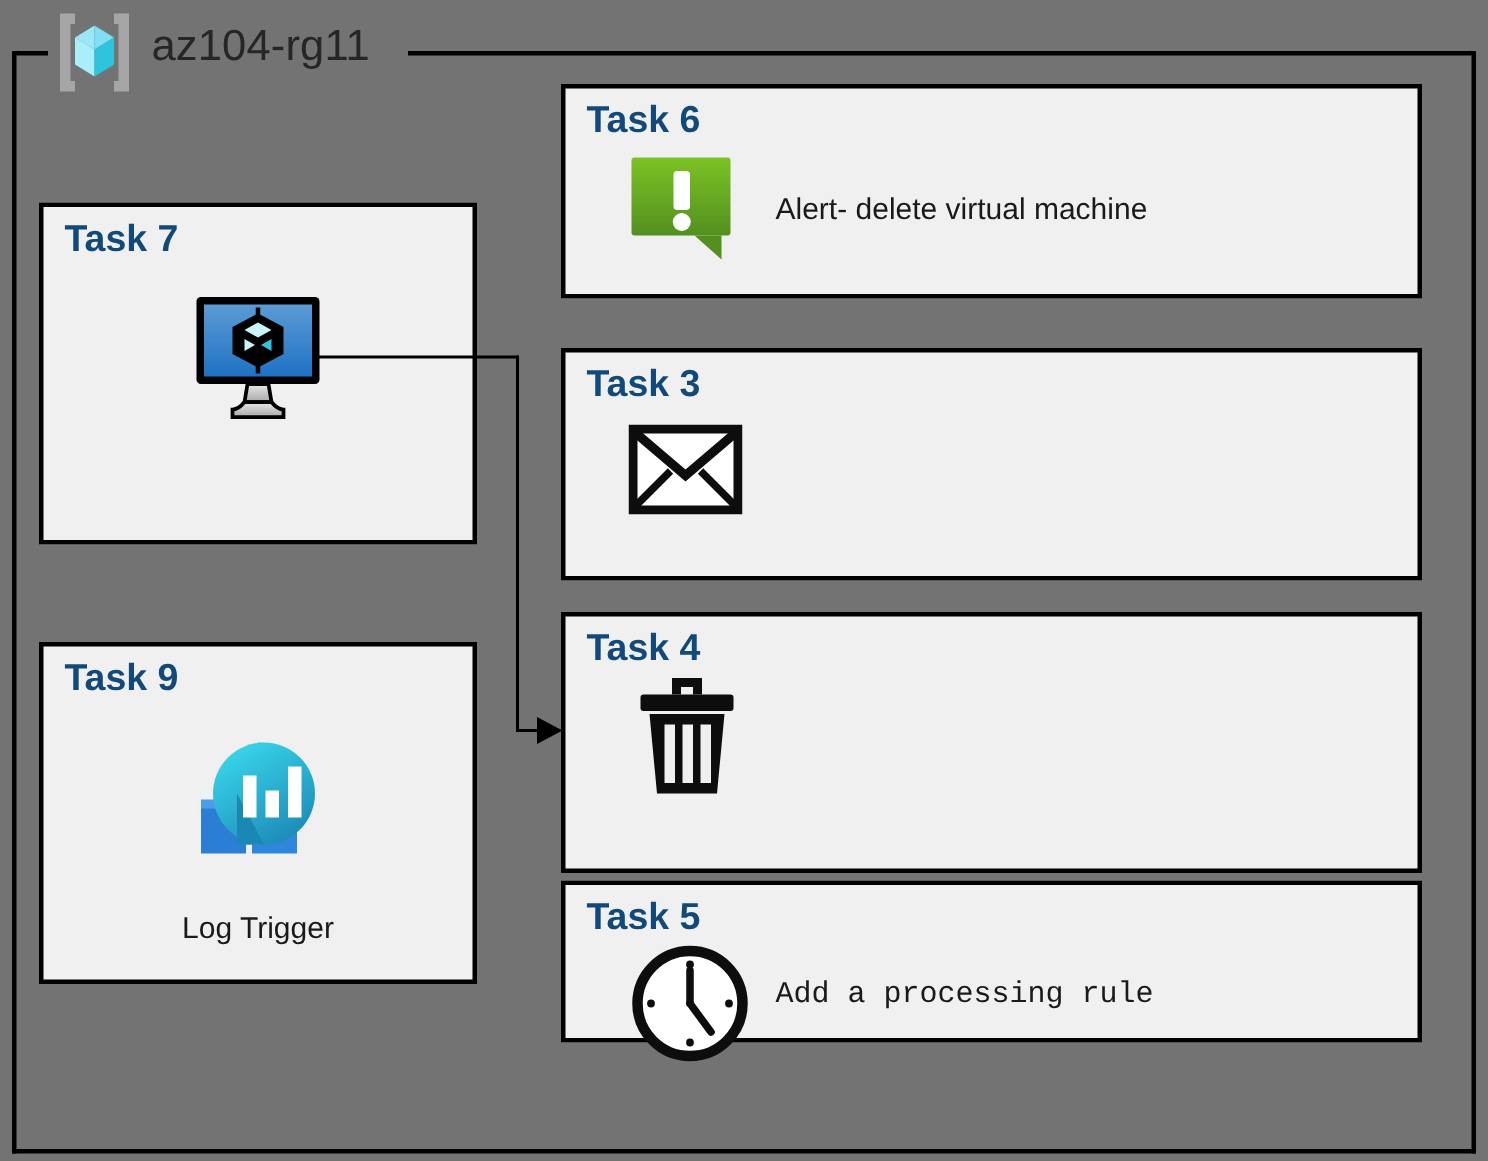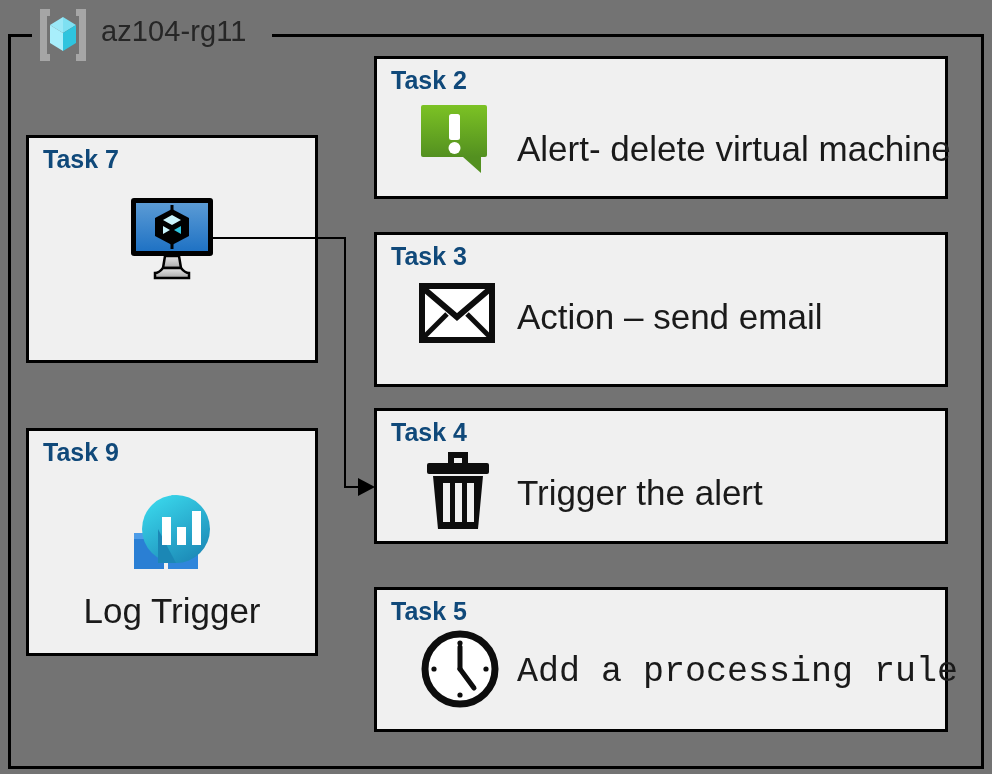--- a/index.html
+++ b/index.html
@@ -72,21 +72,21 @@
   .task-heading {
     position: absolute;
     left: 14px; top: 7px;
     font-size: 25px;
     font-weight: bold;
     color: #10497a;
     white-space: nowrap;
   }
   .task-caption {
     position: absolute;
-    font-size: 35px;
+    font-size: 20px;
     color: #1a1a1a;
     white-space: nowrap;
   }
 
   
   .box-left { left: 26px; width: 292px; }
   #task1-box { top: 135px; height: 228px; }
   #task6-box { top: 428px; height: 228px; }
 
   .left-icon {
@@ -99,22 +99,22 @@
     left: 0; right: 0;
     bottom: 22px;
     text-align: center;
     width: 100%;
   }
 
   
   .box-right { left: 374px; width: 574px; }
   #task2-box { top: 56px; height: 143px; }
   #task3-box { top: 232px; height: 155px; }
-  #task4-box { top: 408px; height: 136px; }
-  #task5-box { top: 587px; height: 145px; }
+  #task4-box { top: 408px; height: 174px; }
+  #task5-box { top: 587px; height: 108px; }
 
   .right-icon {
     position: absolute;
     left: 42px;
   }
   .right-caption {
     left: 140px;
   }
 
   
@@ -223,21 +223,21 @@
 
         <rect x="38" y="28" width="9" height="28" fill="#ffffff"></rect>
         <rect x="53" y="38" width="9" height="18" fill="#ffffff"></rect>
         <rect x="68" y="22" width="9" height="34" fill="#ffffff"></rect>
       </svg>
     </div>
     <div class="task-caption left-caption">Log Trigger</div>
   </div>
 
   <div class="task-box box-right" id="task2-box">
-    <div class="task-heading">Task 2</div>
+    <div class="task-heading">Task 6</div>
     <div class="right-icon" style="top:44px;">
       <svg width="74" height="72" viewBox="0 0 74 72">
         <defs>
           <linearGradient id="alertGrad" x1="0" y1="0" x2="0" y2="1">
             <stop offset="0" stop-color="#7cc224"></stop>
             <stop offset="1" stop-color="#539020"></stop>
           </linearGradient>
         </defs>
         <rect x="2" y="2" width="66" height="52" rx="2" fill="url(#alertGrad)"></rect>
         <path d="M44 54 L62 54 L62 70 Z" fill="#539020"></path>
@@ -251,40 +251,38 @@
   <div class="task-box box-right" id="task3-box">
     <div class="task-heading">Task 3</div>
     <div class="right-icon" style="top:48px;">
       <svg width="76" height="60" viewBox="0 0 76 60">
         <rect x="3" y="3" width="70" height="54" fill="#ffffff" stroke="#0d0d0d" stroke-width="6"></rect>
         <path d="M4 5 L38 34 L72 5" fill="none" stroke="#0d0d0d" stroke-width="6"></path>
         <path d="M4 55 L28 31" fill="none" stroke="#0d0d0d" stroke-width="5"></path>
         <path d="M72 55 L48 31" fill="none" stroke="#0d0d0d" stroke-width="5"></path>
       </svg>
     </div>
-    <div class="task-caption right-caption" style="top:62px;">Action – send email</div>
   </div>
 
   <div class="task-box box-right" id="task4-box">
     <div class="task-heading">Task 4</div>
     <div class="right-icon" style="top:38px; left:48px;">
       <svg width="66" height="82" viewBox="0 0 66 82">
 
         <path d="M23 3 L43 3 L43 14 L37 14 L37 9 L29 9 L29 14 L23 14 Z" fill="#0d0d0d"></path>
 
         <rect x="2" y="14" width="62" height="11" rx="2" fill="#0d0d0d"></rect>
 
         <path d="M8 27 L58 27 L53 80 L13 80 Z" fill="#0d0d0d"></path>
 
         <rect x="18" y="34" width="7" height="39" fill="#f0f0f0"></rect>
         <rect x="30" y="34" width="7" height="39" fill="#f0f0f0"></rect>
         <rect x="42" y="34" width="7" height="39" fill="#f0f0f0"></rect>
       </svg>
     </div>
-    <div class="task-caption right-caption" style="top:62px;">Trigger the alert</div>
   </div>
 
   <div class="task-box box-right" id="task5-box">
     <div class="task-heading">Task 5</div>
     <div class="right-icon" style="top:38px;">
       <svg width="82" height="82" viewBox="0 0 82 82">
         <circle cx="41" cy="41" r="35" fill="#ffffff" stroke="#0d0d0d" stroke-width="7"></circle>
 
         <circle cx="41" cy="15" r="2.6" fill="#0d0d0d"></circle>
         <circle cx="67" cy="41" r="2.6" fill="#0d0d0d"></circle>

